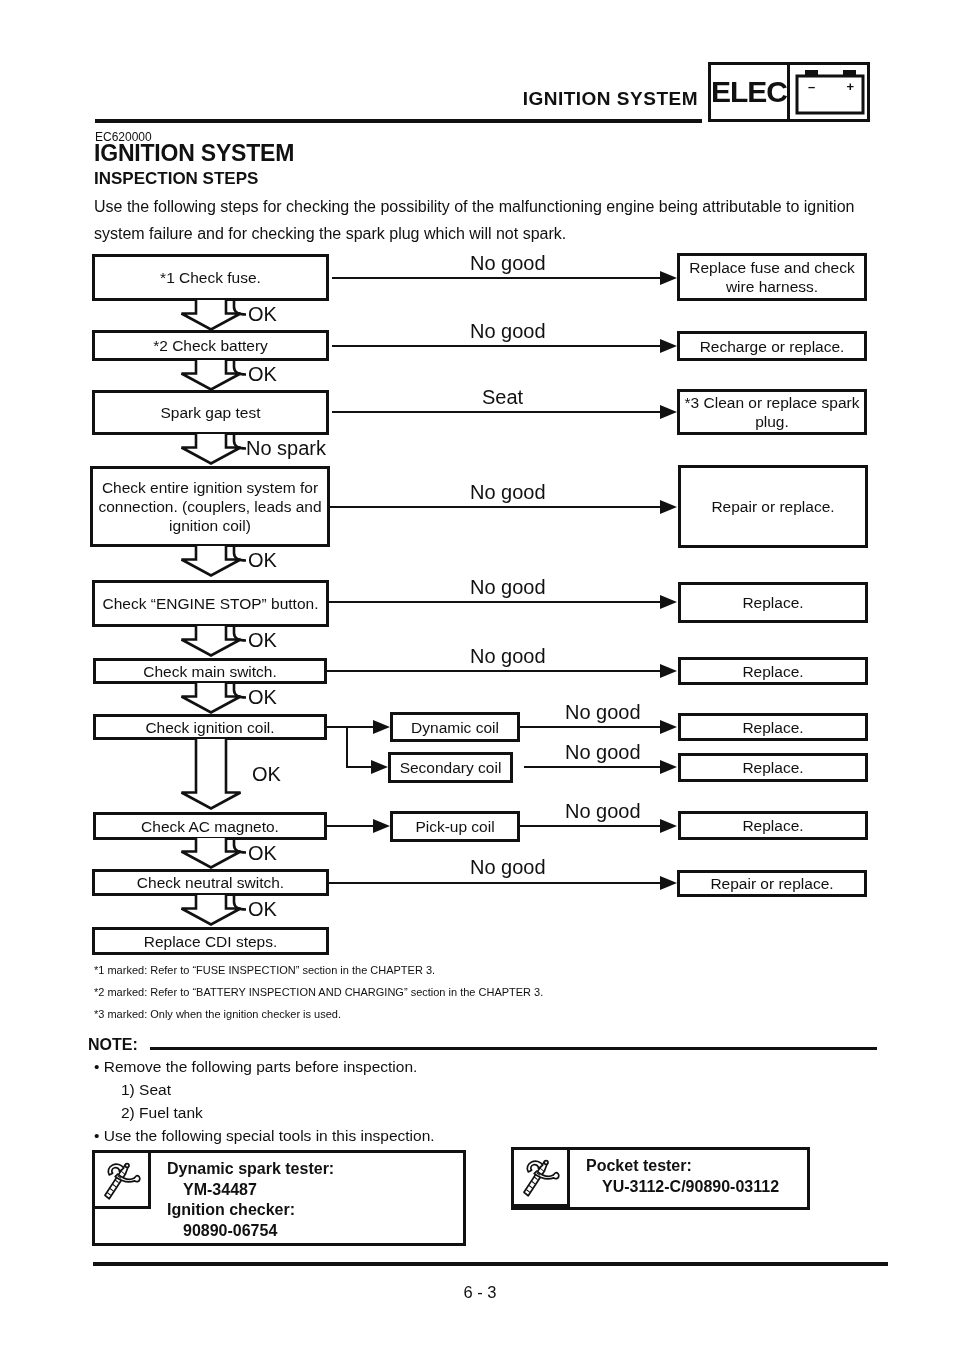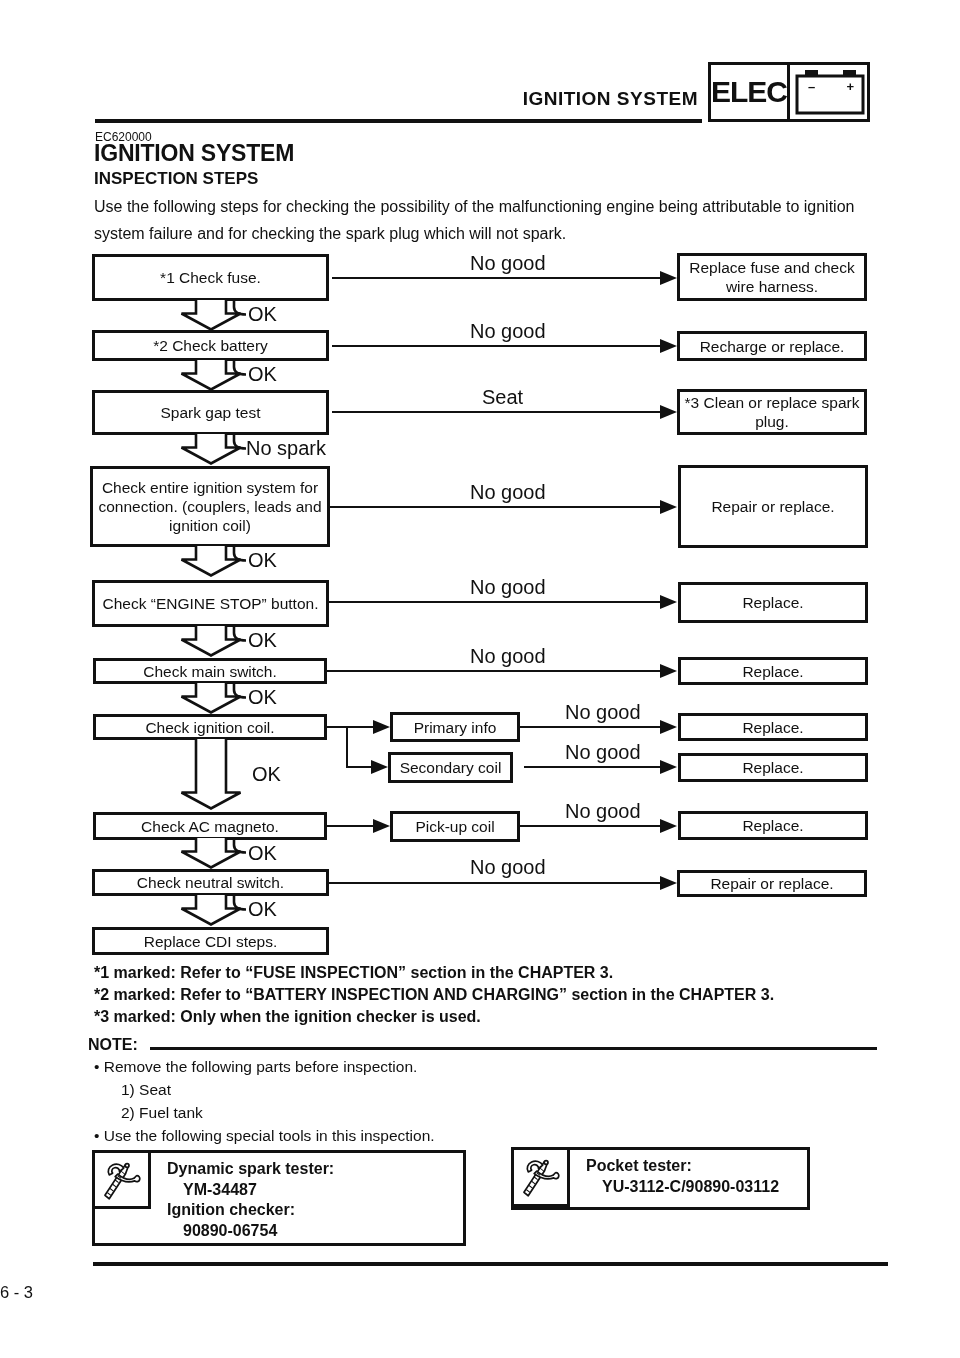--- a/index.html
+++ b/index.html
@@ -24,34 +24,34 @@
   
   .fbox{position:absolute;border:3px solid #111;background:#fff;box-sizing:border-box;
         display:flex;align-items:center;justify-content:center;text-align:center;
         font-size:15.5px;line-height:19px;padding:2px;}
   .flabel{position:absolute;font-size:20px;white-space:nowrap;text-align:right;}
   .hline{position:absolute;border-top:2px solid #111;height:0;}
   .vline{position:absolute;border-left:2px solid #111;width:0;}
   .tri{position:absolute;width:0;height:0;border-top:7px solid transparent;
        border-bottom:7px solid transparent;border-left:17px solid #111;}
   
-  .footnote{position:absolute;left:94px;font-size:16px;font-weight:bold;white-space:nowrap;}
+  .footnote{position:absolute;left:94px;font-size:11px;font-weight:normal;white-space:nowrap;}
   .note-label{position:absolute;left:88px;top:1036px;font-size:16px;font-weight:bold;}
   .note-rule{position:absolute;left:150px;top:1047px;width:727px;height:3px;background:#111;}
   .bullet-line{position:absolute;font-size:15.5px;white-space:nowrap;}
   
   .toolbox{position:absolute;border:3px solid #111;box-sizing:border-box;background:#fff;}
   .tool-icon-cell{position:absolute;left:0;top:0;width:56px;height:56px;
                   border-right:3px solid #111;border-bottom:3px solid #111;box-sizing:border-box;
                   display:flex;align-items:center;justify-content:center;}
   .tool-lines{position:absolute;left:72px;top:6px;font-size:16px;font-weight:bold;line-height:20.5px;}
   .tool-lines .ind{padding-left:16px;}
   
   .footer-rule{position:absolute;left:93px;top:1262px;width:795px;height:3.5px;background:#111;}
-  .page-number{position:absolute;left:0;top:1283px;width:960px;font-size:16.5px;}
+  .page-number{position:absolute;left:0;top:1283px;width:960px;text-align:center;font-size:16.5px;}
   .watermark{position:absolute;right:10px;top:1327px;font-size:25px;color:#9c9c9c;letter-spacing:.5px;}
 </style>
 </head>
 <body>
 
 <div class="page">
 
   <svg style="position:absolute;width:0;height:0" aria-hidden="true">
     <defs>
       <g id="da">
@@ -88,21 +88,21 @@
   <div class="fbox" style="left:92px;top:330px;width:237px;height:31px">*2 Check battery</div>
   <div class="fbox" style="left:92px;top:390px;width:237px;height:45px">Spark gap test</div>
   <div class="fbox" style="left:90px;top:466px;width:240px;height:81px">Check entire ignition system for connection. (couplers, leads and ignition coil)</div>
   <div class="fbox" style="left:92px;top:580px;width:237px;height:47px">Check “ENGINE STOP” button.</div>
   <div class="fbox" style="left:93px;top:658px;width:234px;height:26px">Check main switch.</div>
   <div class="fbox" style="left:93px;top:714px;width:234px;height:26px">Check ignition coil.</div>
   <div class="fbox" style="left:93px;top:812px;width:234px;height:28px">Check AC magneto.</div>
   <div class="fbox" style="left:92px;top:869px;width:237px;height:27px">Check neutral switch.</div>
   <div class="fbox" style="left:92px;top:927px;width:237px;height:28px">Replace CDI steps.</div>
 
-  <div class="fbox" style="left:390px;top:712px;width:130px;height:30px">Primary info</div>
+  <div class="fbox" style="left:390px;top:712px;width:130px;height:30px">Dynamic coil</div>
   <div class="fbox" style="left:388px;top:752px;width:125px;height:31px">Secondary coil</div>
   <div class="fbox" style="left:390px;top:811px;width:130px;height:31px">Pick-up coil</div>
 
   <div class="fbox" style="left:677px;top:253px;width:190px;height:48px">Replace fuse and check wire harness.</div>
   <div class="fbox" style="left:677px;top:331px;width:190px;height:30px">Recharge or replace.</div>
   <div class="fbox" style="left:677px;top:389px;width:190px;height:46px">*3 Clean or replace spark plug.</div>
   <div class="fbox" style="left:678px;top:465px;width:190px;height:83px">Repair or replace.</div>
   <div class="fbox" style="left:678px;top:582px;width:190px;height:41px">Replace.</div>
   <div class="fbox" style="left:678px;top:657px;width:190px;height:28px">Replace.</div>
   <div class="fbox" style="left:678px;top:713px;width:190px;height:28px">Replace.</div>

